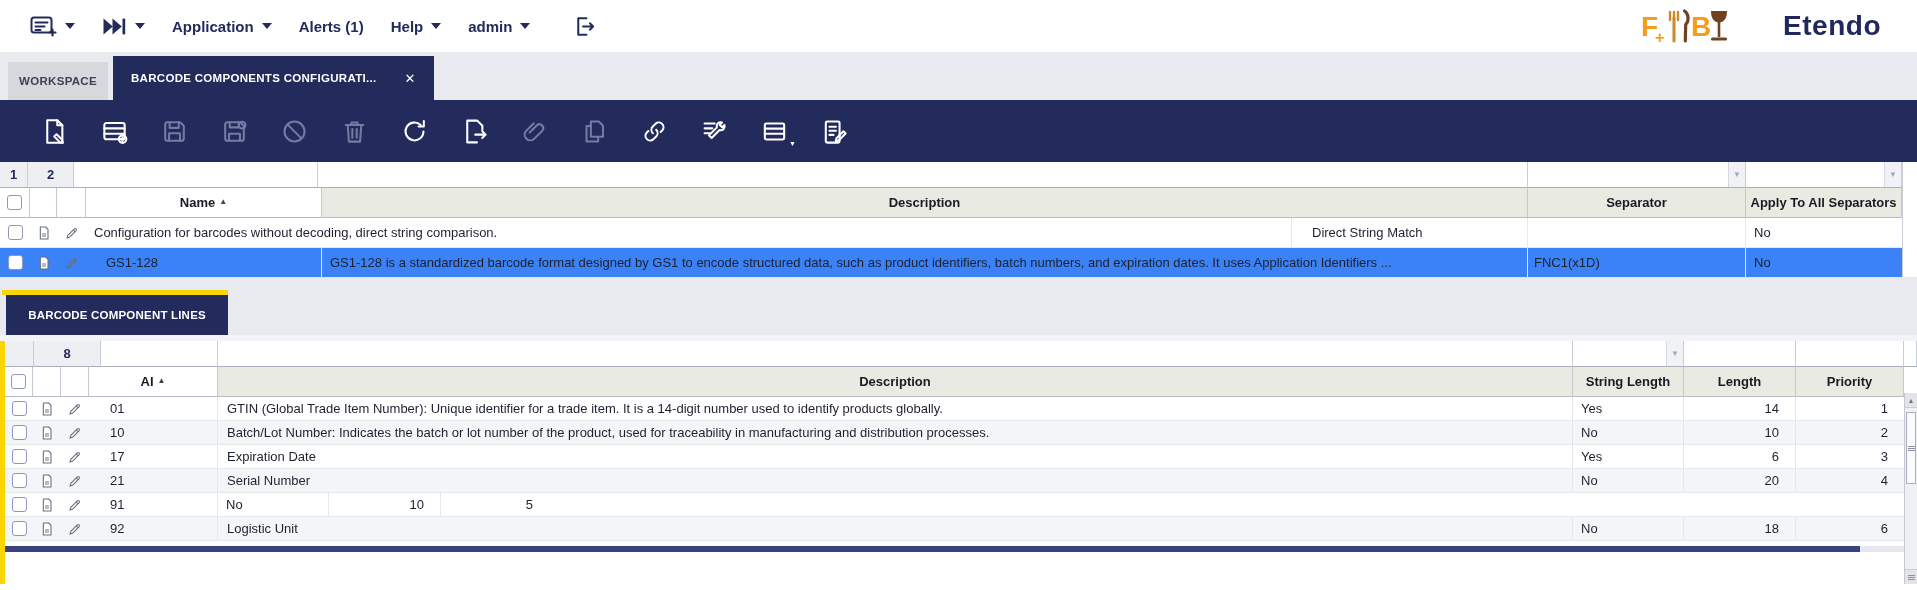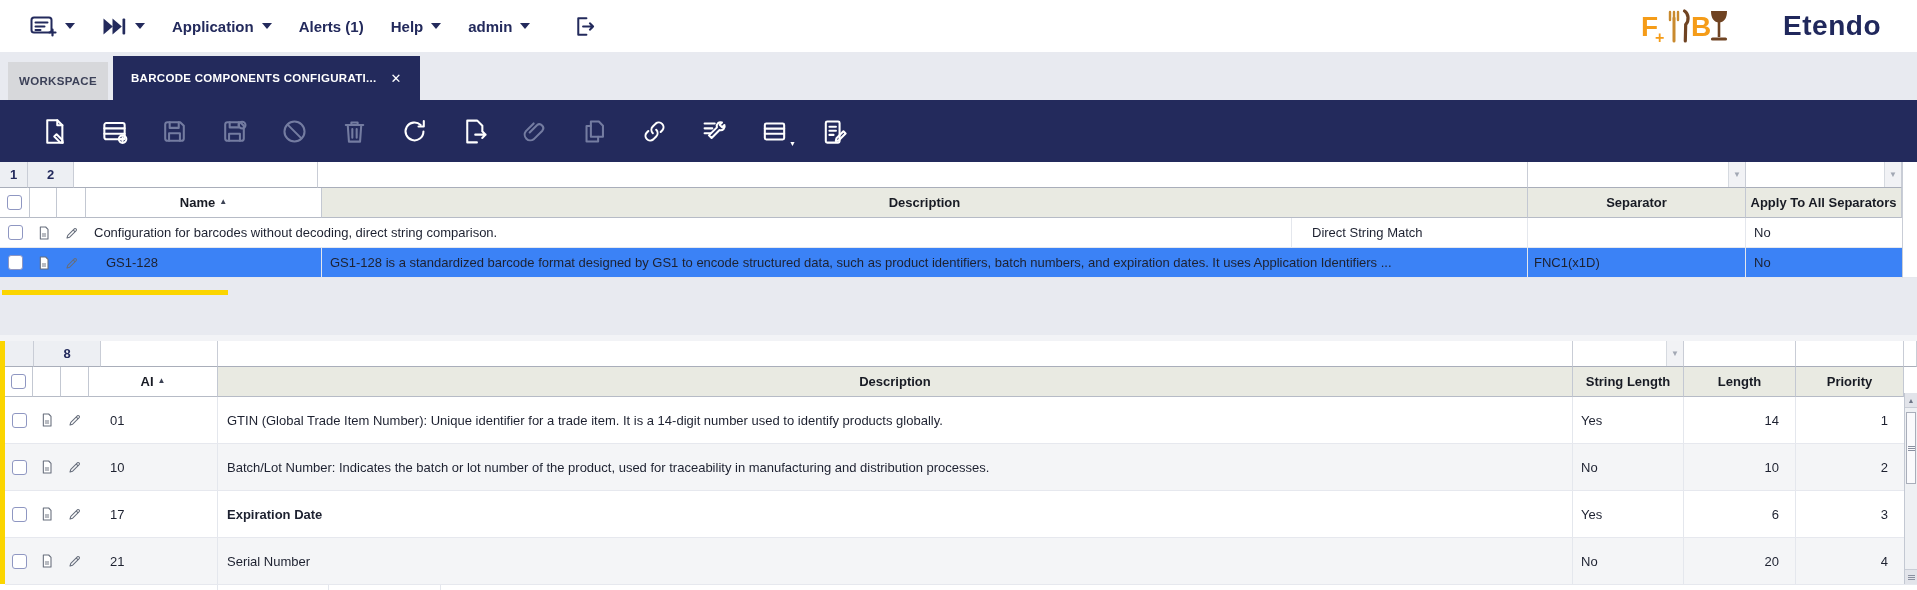--- a/index.html
+++ b/index.html
@@ -14,21 +14,21 @@
   .nav-item{display:flex;align-items:center;gap:8px;font-size:15px;font-weight:600;
     color:#232a5c;cursor:pointer;white-space:nowrap}
   .nav-right{display:flex;align-items:center;gap:44px}
   .brand{font-size:28px;font-weight:800;color:#20285c;letter-spacing:.5px}
 
   
   .tabstrip{height:48px;background:#e8eaf0;display:flex;align-items:flex-end;padding-left:8px}
   .tab{display:flex;align-items:center;justify-content:center;font-size:11.5px;font-weight:700;
     letter-spacing:.3px;cursor:pointer}
   .tab.ws{height:38px;width:100px;background:#d7d8db;color:#3c4158}
-  .tab.active{height:44px;margin-left:5px;background:#232a5c;color:#fff;gap:14px;padding:0 18px}
+  .tab.active{height:44px;margin-left:5px;background:#232a5c;color:#fff;gap:28px;padding:0 18px}
   .tab .x{font-size:13px;font-weight:700;color:#fff}
 
   
   .toolbar{height:62px;background:#232a5c;display:flex;align-items:center;padding-left:24px}
   .tbtn{width:60px;height:42px;display:flex;align-items:center;justify-content:center;
     background:none;border:none;color:#fff;cursor:pointer;position:relative}
   .tbtn.dim{color:#747ca1}
   .tbtn .mini-caret{position:absolute;right:8px;bottom:5px;font-size:7px;color:#fff}
 
   
@@ -66,21 +66,21 @@
   .ytop{position:absolute;left:2px;top:0;width:226px;height:5px;background:#fbd500}
   .ctab{position:absolute;left:6px;top:5px;width:222px;height:40px;background:#232a5c;color:#fff;
     display:flex;align-items:center;justify-content:center;font-size:11.5px;font-weight:700;
     letter-spacing:.2px;cursor:pointer}
   .g2gap{height:6px;background:#f2f3f6}
 
   
   .g2{position:relative}
   .ybar{position:absolute;left:0;top:0;width:5px;height:243px;background:#fbd500;z-index:3}
   .g2 .frow,.g2 .hrow,.g2 .rows,.g2 .partial{margin-left:5px}
-  .g2 .trow{height:47px}
+  .g2 .trow{height:24px}
   .g2 .trow.alt{background:#f4f5f7}
   .partial{height:5px;background:#fff}
   .vscroll{position:absolute;right:0;top:52px;width:13px;height:191px;background:#eef0f3;
     border-left:1px solid #c3c8d2;z-index:4;cursor:pointer}
   .sb-btn{height:15px;display:flex;align-items:center;justify-content:center;font-size:7px;
     color:#6f7687;background:#e2e4ea;border-bottom:1px solid #c9cdd6}
   .sb-btn.down{position:absolute;left:0;right:0;bottom:0;border-top:1px solid #c9cdd6;border-bottom:none}
   .sb-thumb{position:absolute;left:1px;right:1px;top:19px;height:72px;background:#fafafc;
     border:1px solid #a9aeba;display:flex;align-items:center;justify-content:center}
   .grip{width:7px;height:1px;background:#8a90a0;box-shadow:0 -2px 0 #8a90a0,0 2px 0 #8a90a0}
@@ -343,20 +343,23 @@
         <div class="tcell br" style="width: 218px; padding-left: 6px;">FNC1(x1D)</div>
         <div class="tcell " style="width: 156px; padding-left: 8px;">No</div>
       </div>
     </div>
   <div class="g1fill"></div>
 </section>
 
 <div class="gap"></div>
 <div class="ctabwrap">
   <div class="ytop"></div>
+  <div class="ctab">
+    <span>BARCODE COMPONENT LINES</span>
+  </div>
 </div>
 <div class="g2gap"></div>
 
 <section class="grid g2">
   <div class="ybar"></div>
   <div class="frow">
     <div class="fcell num" style="width:29px"></div>
     <div class="fcell num" style="width:67px">
         <span>8</span>
       </div>
@@ -447,21 +450,21 @@
             <path d="M9.5 13.5h5M9.5 16.5h5" stroke="#676e7c" stroke-width="1.4" stroke-linecap="round"></path>
           </svg>
         </div>
         <div class="tcell icon" style="width: 28px;">
           <svg viewBox="0 0 24 24" width="16" height="16" fill="none" stroke="#676e7c" stroke-width="1.6" stroke-linejoin="round">
             <path d="M4.5 19.5l1.2-4 9.8-9.8a2 2 0 0 1 2.8 2.8l-9.8 9.8z"></path>
             <path d="M13.8 7.4l2.8 2.8"></path>
           </svg>
         </div>
         <div class="tcell br" style="width: 129px; padding-left: 21px;">17</div>
-        <div class="tcell br" style="width: 1355px; padding-left: 9px; font-weight: bold;">Expiration Date</div>
+        <div class="tcell br" style="width: 1355px; padding-left: 9px;">Expiration Date</div>
         <div class="tcell br" style="width: 111px; padding-left: 8px;">Yes</div>
         <div class="tcell right br" style="width: 112px;">6</div>
         <div class="tcell right" style="width: 108px;">3</div>
       </div>
       <div class="trow alt">
         <div class="tcell icon" style="width: 28px;">
           <span class="cb"></span>
         </div>
         <div class="tcell icon" style="width: 28px;">
           <svg viewBox="0 0 24 24" width="16" height="16">

